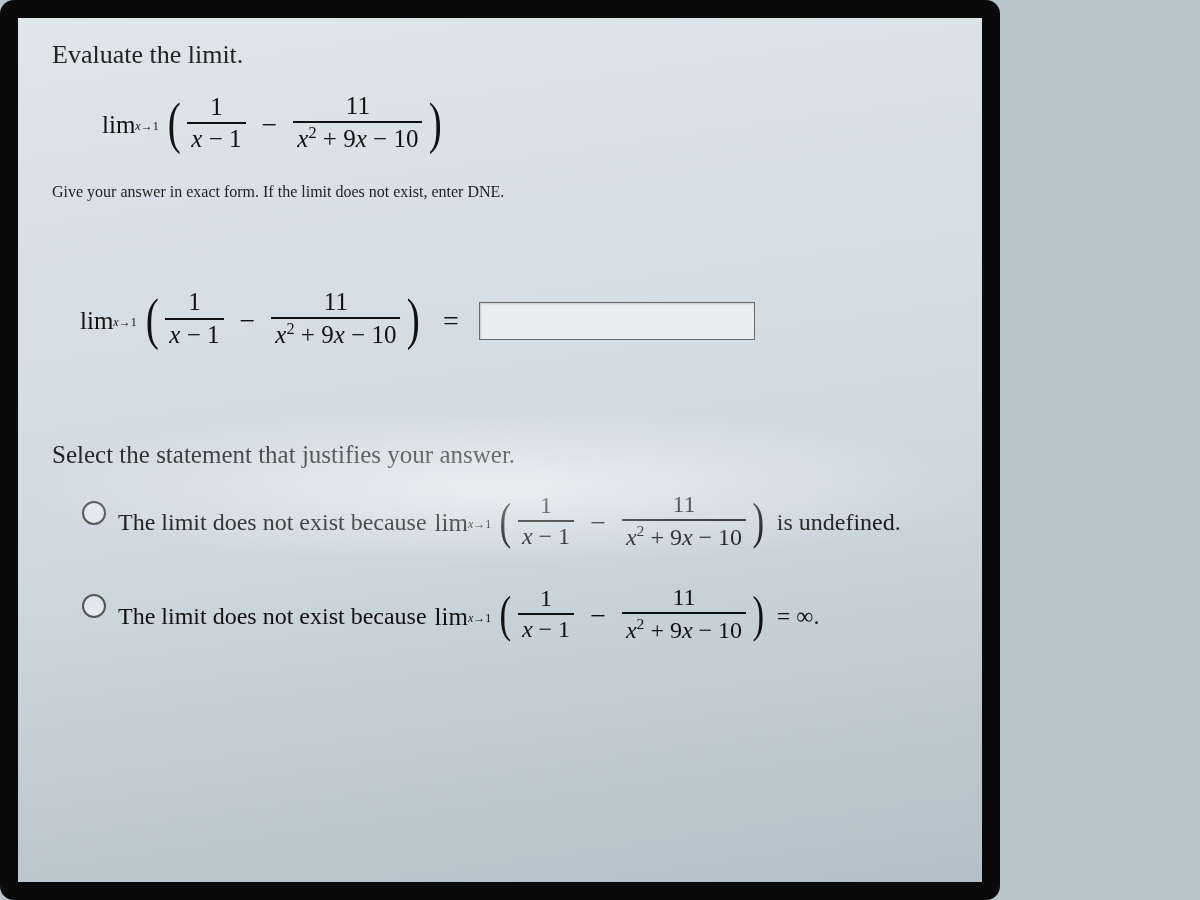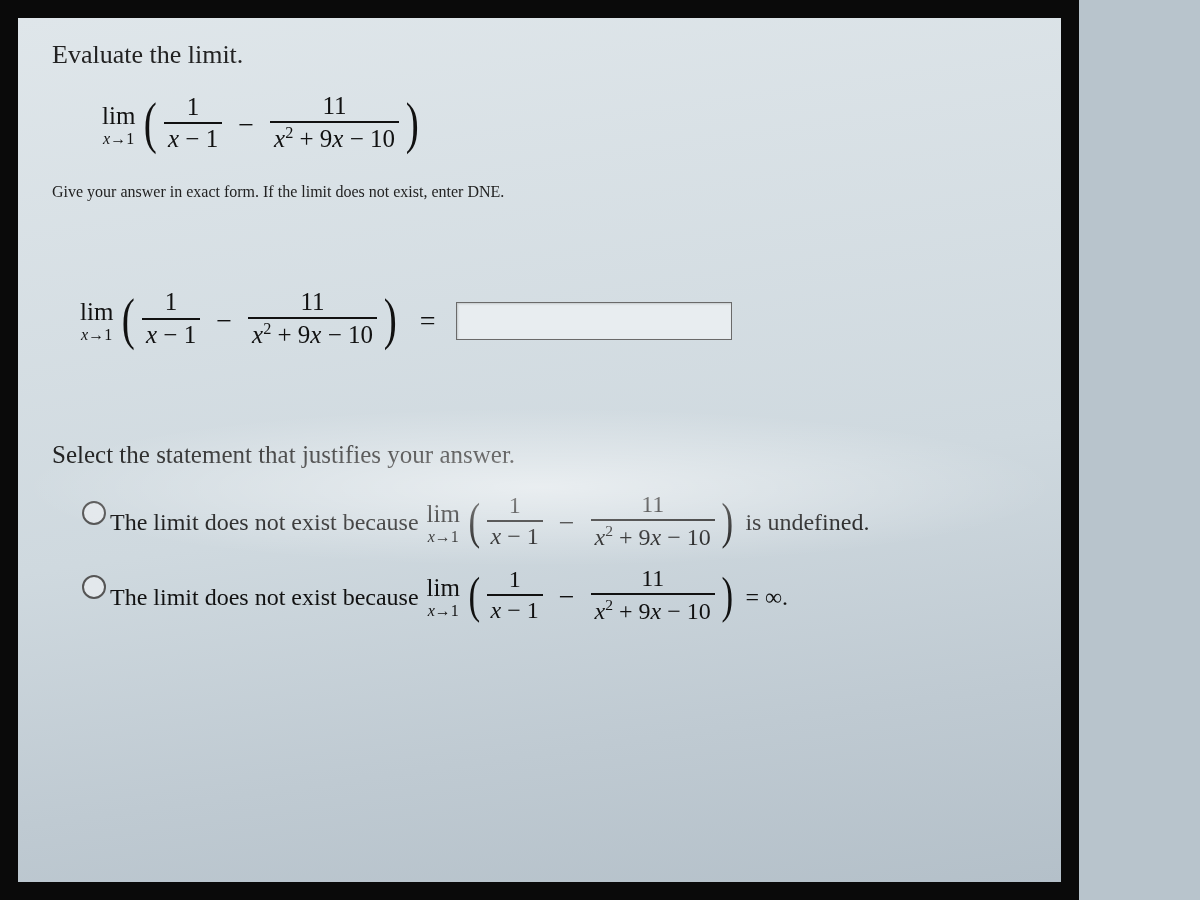--- a/index.html
+++ b/index.html
@@ -6,24 +6,24 @@
     margin: 0;
     padding: 0;
     width: 1200px;
     height: 900px;
     font-family: "Times New Roman", Times, serif;
     background: #b8c4cc;
     overflow: hidden;
   }
   .screen-frame {
     box-sizing: border-box;
-    width: 1079px;
+    width: 1000px;
     height: 900px;
     border: 18px solid #0a0a0a;
-    border-radius: 0;
+    border-radius: 14px;
     background: linear-gradient(172deg, #dfe6ea 0%, #cfd9df 55%, #bfcad2 80%, #b4c0c9 100%);
     position: relative;
     padding: 22px 34px 0 34px;
     overflow: hidden;
   }
   
   .screen-frame::after {
     content: "";
     position: absolute;
     left: 0; right: 0;
@@ -51,27 +51,27 @@
   
   .math-row {
     display: flex;
     align-items: center;
     gap: 4px;
     font-size: 25px;
     color: #111;
   }
   .lim {
     display: inline-flex;
-    flex-direction: column;
+    flex-direction: row;
     align-items: center;
     line-height: 1;
     margin-right: 2px;
   }
   .lim .top { font-size: 25px; }
-  .lim .bot { font-size: 16px; margin-top: 3px; }
+  .lim .bot { font-size: 12px; margin-top: 3px; }
   .paren {
     font-size: 56px;
     line-height: 1;
     font-weight: 300;
     transform: scaleX(0.7);
     position: relative;
     top: -2px;
   }
   .frac {
     display: inline-flex;
@@ -114,22 +114,22 @@
     margin-left: 28px;
     margin-top: 90px;
   }
   
   .options {
     margin-left: 30px;
   }
   .option {
     display: flex;
     align-items: center;
-    gap: 4px;
-    margin-bottom: 16px;
+    gap: 12px;
+    margin-bottom: 35px;
     font-size: 24px;
     color: #222;
   }
   .radio {
     width: 20px;
     height: 20px;
     border: 2px solid #555;
     border-radius: 50%;
     background: #e3e8ec;
     flex: 0 0 auto;

